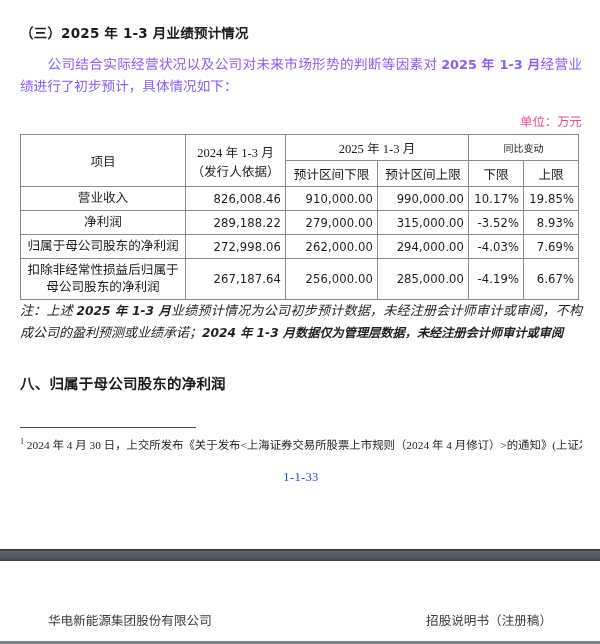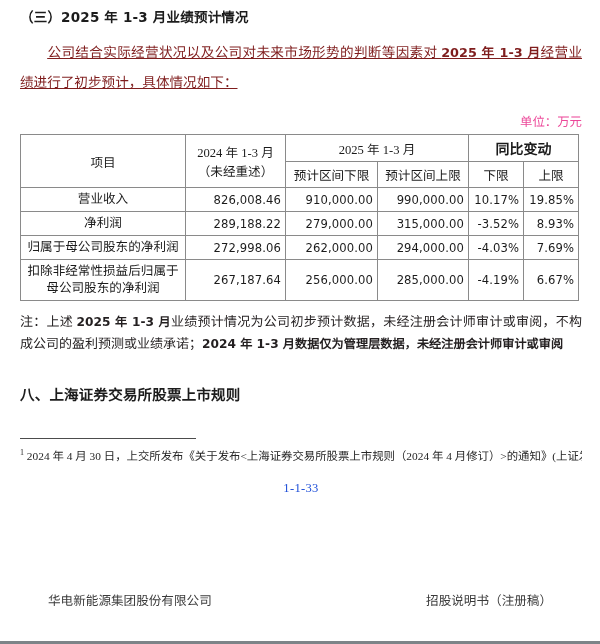--- a/index.html
+++ b/index.html
@@ -18,21 +18,21 @@
     -webkit-font-smoothing: antialiased;
   }
 
   
   .page {
     position: absolute;
     left: 0;
     right: 0;
     background: #fff;
   }
-  #page-one { top: 0; height: 415px; }
+  #page-one { top: 16px; height: 415px; }
 
   .content {
     position: absolute;
     left: 20px;
     right: 18px;
     top: 0;
   }
 
   
   .sec-heading {
@@ -43,25 +43,24 @@
     color: #1c1c1c;
     white-space: nowrap;
   }
   .sec-heading.major {
     font-size: 14.5px;
   }
 
   
   .para {
     font-size: 13.6px;
-    line-height: 30px;
+    line-height: 22px;
     text-align: justify;
     text-justify: inter-ideograph;
-    color: #7f1d1d;
-    text-decoration: underline;
+    color: #8b5cf6;
   }
   .para .indent { display: inline-block; width: 2em; }
   .para b, .para .bd {
     font-family: "DejaVu Sans", "Liberation Sans", sans-serif;
     font-weight: bold;
     font-size: 12.8px;
   }
 
   .unit-line {
     font-size: 12.4px;
@@ -89,22 +88,22 @@
     font-size: 12.6px;
   }
   th.grp {
     font-family: "DejaVu Sans", "Liberation Sans", sans-serif;
     font-weight: bold;
     font-size: 12.2px;
     margin-top: 12px;
   }
   th.grp.cn {
     font-family: "Liberation Serif", "DejaVu Serif", serif;
-    font-weight: bold;
-    font-size: 14px;
+    font-weight: normal;
+    font-size: 10px;
   }
   th.sub {
     font-family: "Liberation Serif", "DejaVu Serif", serif;
     font-size: 12.6px;
   }
   td.label {
     text-align: center;
     font-size: 12.6px;
     line-height: 17px;
     margin-left: 21px;
@@ -160,21 +159,21 @@
     left: 0; right: 0;
     top: 549px;
     height: 12px;
     background: linear-gradient(to bottom,
        #2f3438 0px, #2f3438 1px,
        #5c6266 2px, #555b5f 6px,
        #4a5054 10px, #373c40 12px);
   }
 
   
-  #page-two { top: 541px; height: 66px; }
+  #page-two { top: 561px; height: 66px; }
   .runhead {
     position: absolute;
     left: 48px;
     right: 48px;
     top: 49px;
     display: flex;
     justify-content: space-between;
     align-items: baseline;
     font-size: 12.6px;
     color: #3b3b3b;
@@ -209,21 +208,21 @@
         <col style="width:92px">
         <col style="width:91px">
         <col style="width:55px">
         <col style="width:55px">
       </colgroup>
       <thead>
         <tr>
           <th rowspan="2">项目</th>
           <th rowspan="2" class="grp">
             <div>2024 年 1-3 月</div>
-            <div>（未经重述）</div>
+            <div>（发行人依据）</div>
           </th>
           <th colspan="2" class="grp">2025 年 1-3 月</th>
           <th colspan="2" class="grp cn">同比变动</th>
         </tr>
         <tr>
           <th class="sub">预计区间下限</th>
           <th class="sub">预计区间上限</th>
           <th class="sub">下限</th>
           <th class="sub">上限</th>
         </tr>
@@ -258,25 +257,25 @@
 母公司股东的净利润</td>
           <td class="num">267,187.64</td>
           <td class="num">256,000.00</td>
           <td class="num">285,000.00</td>
           <td class="num">-4.19%</td>
           <td class="num">6.67%</td>
         </tr>
       </tbody>
     </table>
 
-    <div class="note" style="margin-top:10px;">
+    <div class="note" style="font-style:italic;">
       <span>注：上述 </span><span class="bd">2025 年 1-3 月</span><span>业绩预计情况为公司初步预计数据，未经注册会计师审计或审阅，不构成公司的盈利预测或业绩承诺；</span><span class="bd">2024 年 1-3 月数据仅为管理层数据，未经注册会计师审计或审阅</span>
     </div>
 
-    <div class="sec-heading major" style="margin-top:28px;">八、上海证券交易所股票上市规则</div>
+    <div class="sec-heading major" style="margin-top:28px;">八、归属于母公司股东的净利润</div>
 
 
     <div class="fn-rule" style="margin-top:34px;"></div>
 
     <div class="footnote" style="margin-top:5px;">
       <sup>1</sup>
       <span>2024 年 4 月 30 日，上交所发布《关于发布&lt;上海证券交易所股票上市规则（2024 年 4 月修订）&gt;的通知》(上证发</span>
     </div>
 
     <div class="pagenum" style="margin-top:16px;">1-1-33</div>

